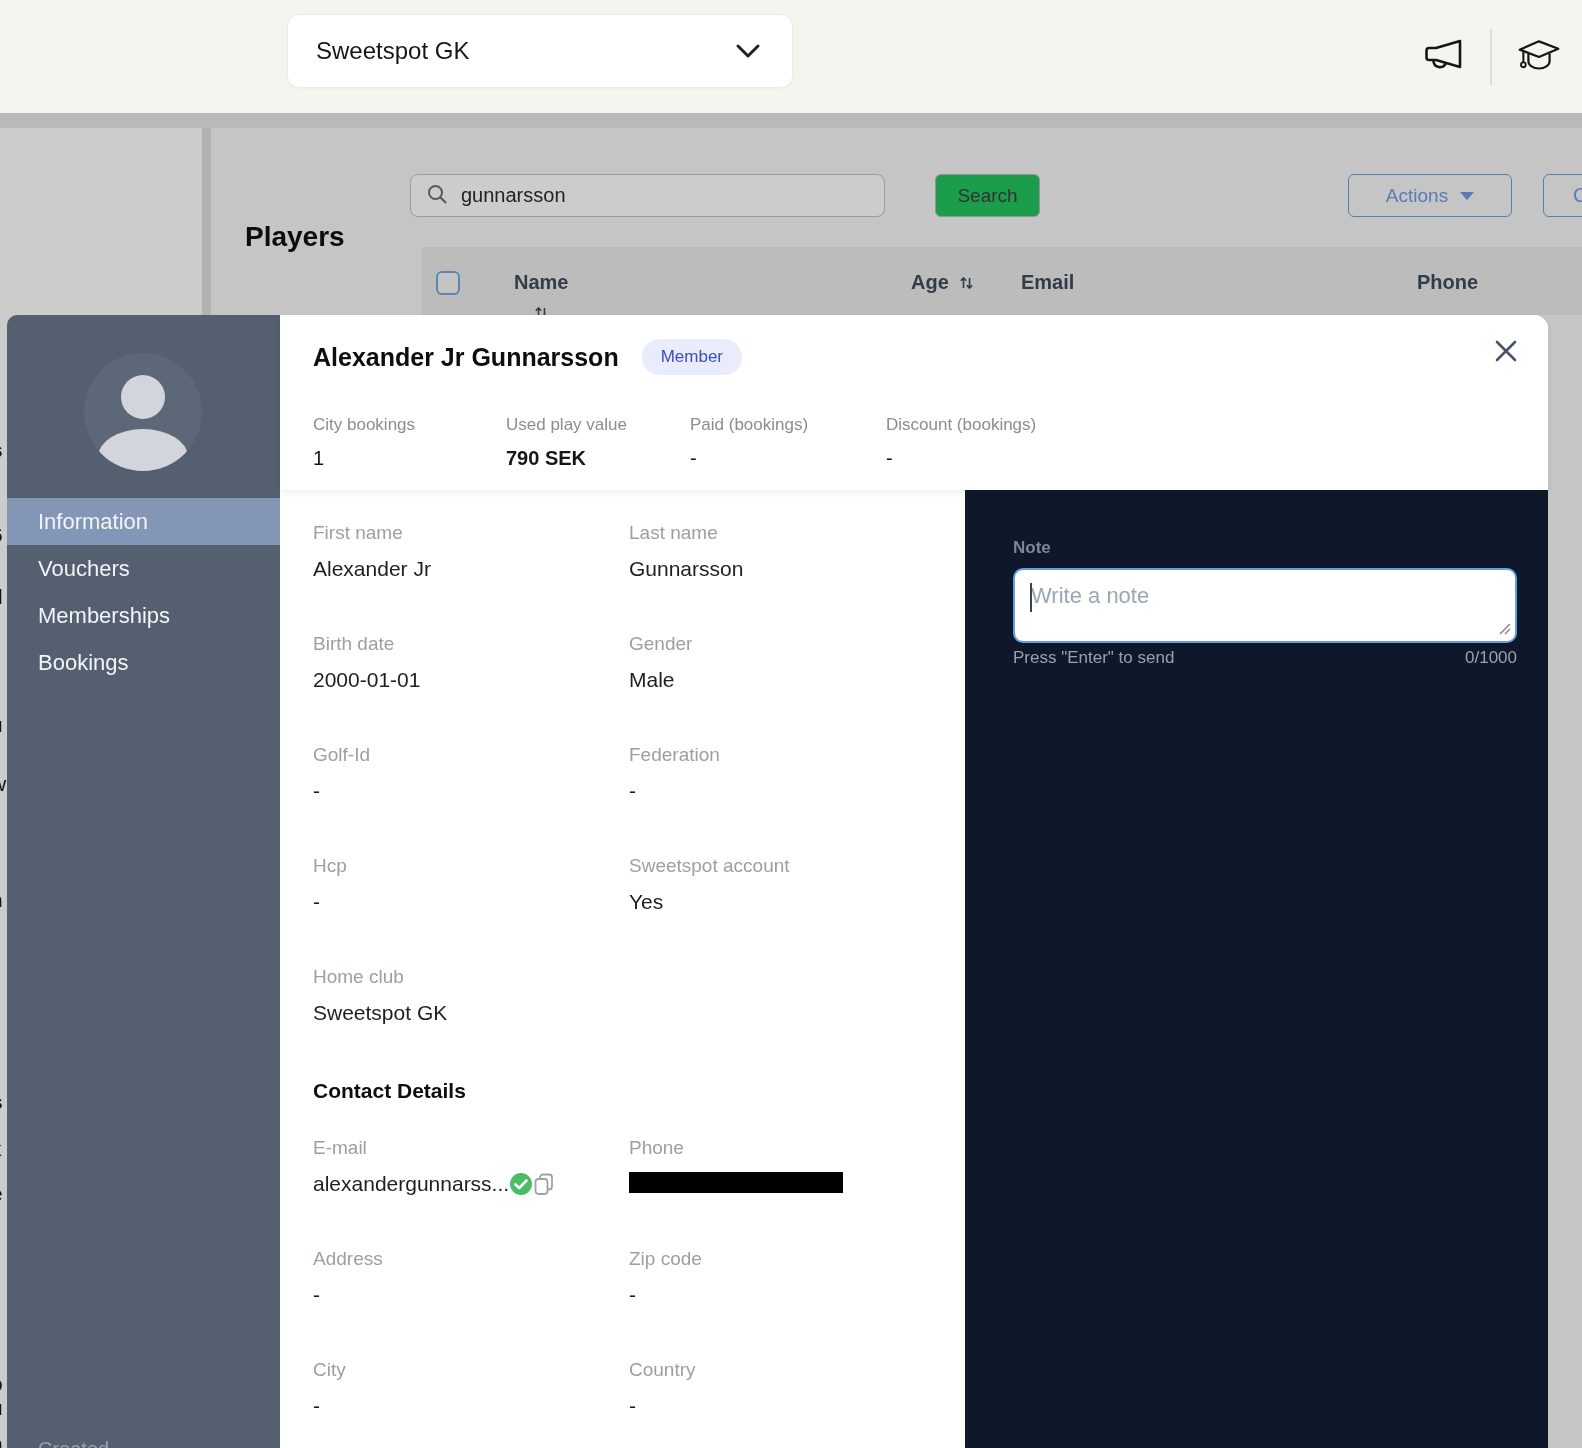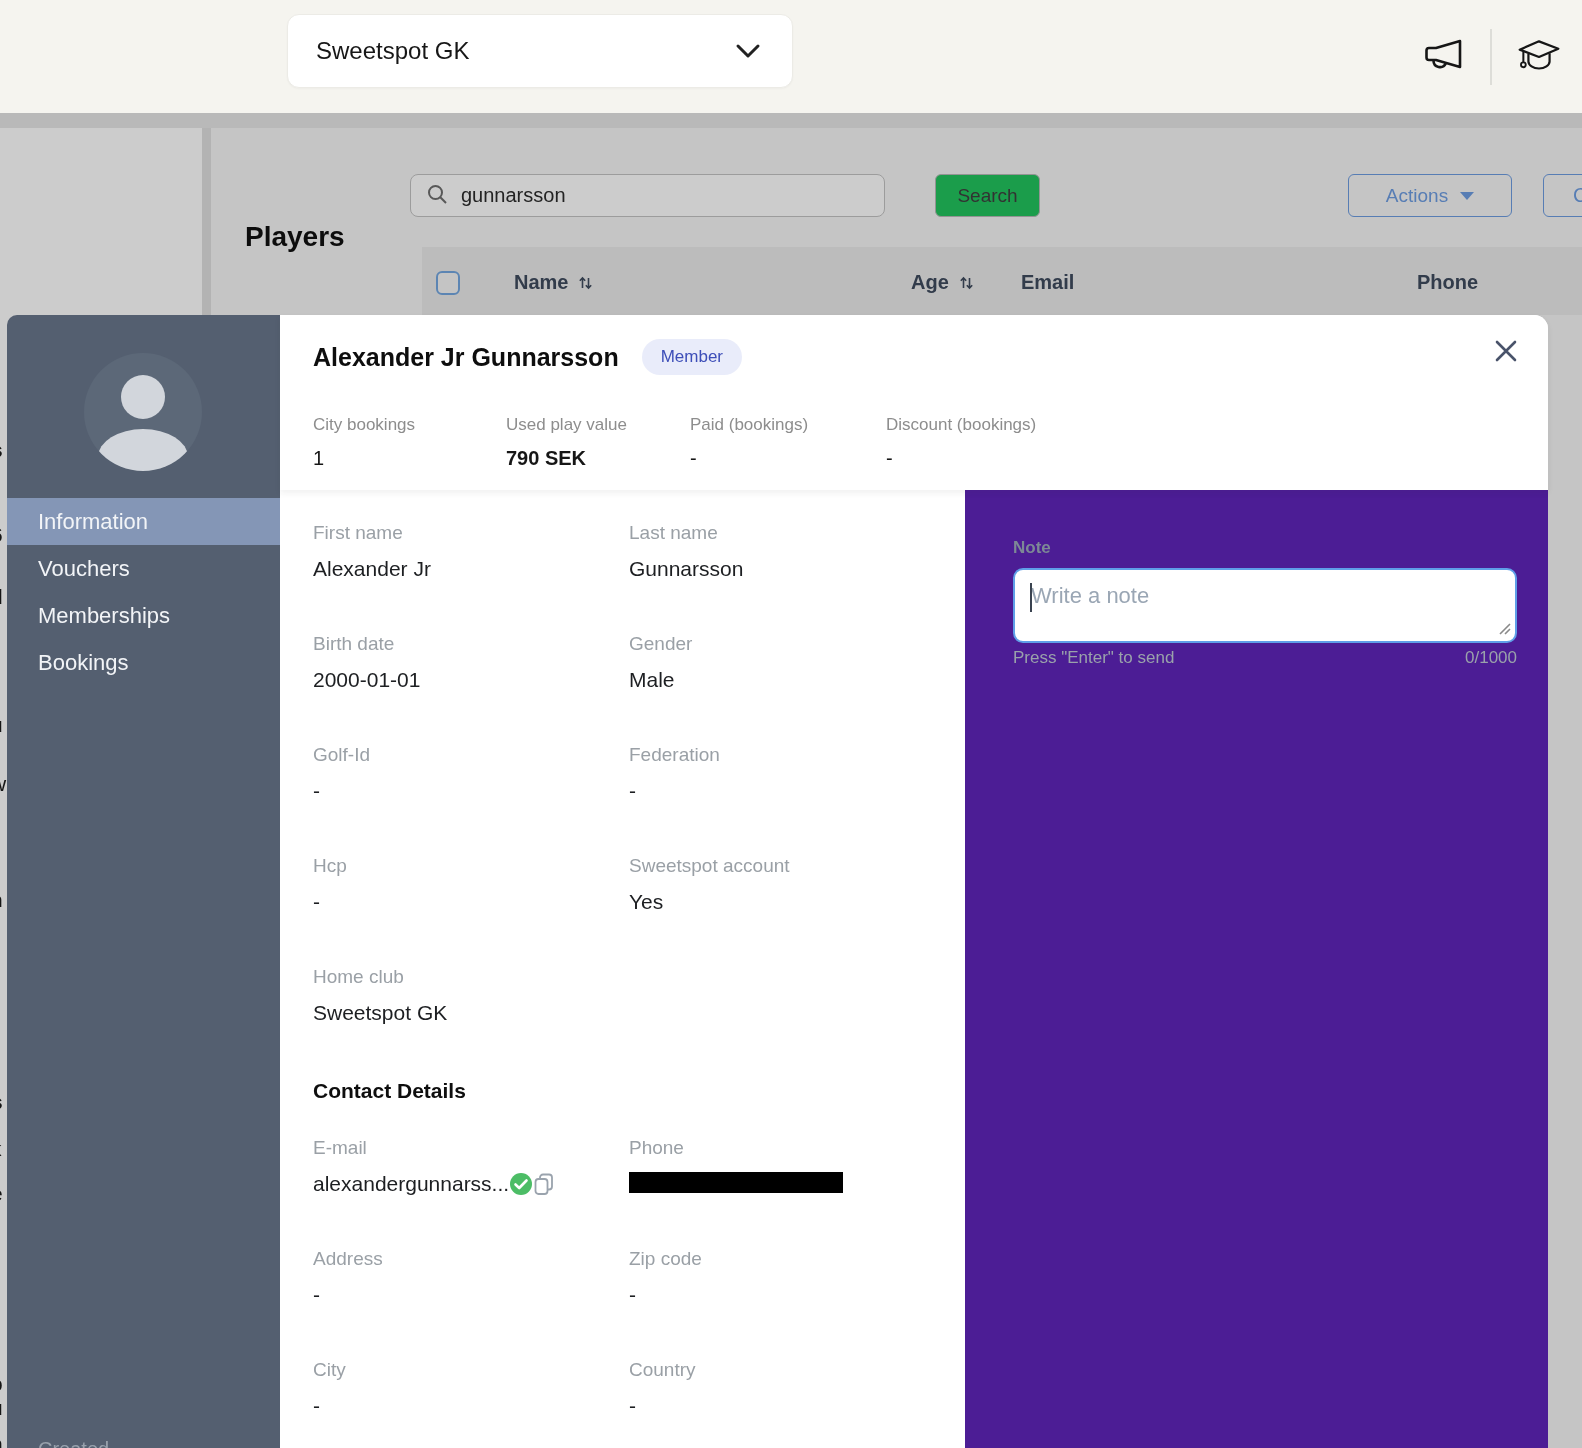--- a/index.html
+++ b/index.html
@@ -40,21 +40,21 @@
     font-family:"Liberation Sans","DejaVu Sans",sans-serif; }
   .btn { display:flex; align-items:center; justify-content:center; border-radius:6px; cursor:pointer; font-size:19px; }
   .search-btn { position:absolute; left:724px; top:46px; width:105px; height:43px; background:#22c55e; border:1px solid #b9b9b9; color:#3f3f3f; }
   .actions-btn { position:absolute; left:1137px; top:46px; width:164px; height:43px; background:transparent; border:1px solid var(--accent-blue,#6d9de2); color:var(--accent-blue,#6d9de2); gap:12px; }
   .caret-down { width:0; height:0; border-left:7px solid transparent; border-right:7px solid transparent; border-top:8px solid var(--accent-blue,#6d9de2); }
   .create-btn { position:absolute; left:1332px; top:46px; width:120px; height:43px; background:transparent; border:1px solid var(--accent-blue,#6d9de2); color:var(--accent-blue,#6d9de2); justify-content:flex-start; padding-left:29px; font-size:20px; }
 
   .table-head-band { position:absolute; left:211px; top:119px; width:1371px; height:68px; background:#ececec; }
   .th-checkbox { position:absolute; left:14px; top:24px; width:24px; height:24px; border:2px solid #74a7e0; border-radius:6px; background:rgba(255,255,255,.5); cursor:pointer; }
   .th { position:absolute; top:24px; font-size:20px; font-weight:700; color:#3f4b5e; display:flex; align-items:center; gap:10px; }
-  .th-name  { left:92px; cursor:pointer; }
+  .th-name  { left:92px; cursor:pointer;flex-direction:column; }
   .th-age   { left:489px; cursor:pointer; }
   .th-email { left:599px; }
   .th-phone { left:995px; }
 
   
   .dim-overlay { position:absolute; left:0; top:113px; width:1582px; height:1335px; background:rgba(0,0,0,.20); z-index:50; }
 
   
   .edge-frags { position:absolute; left:0; top:0; width:7px; height:1448px; overflow:hidden; z-index:2; }
   .edge-frags span { position:absolute; left:-9px; width:20px; font-size:21px; color:#1c1c1c; }
@@ -70,21 +70,21 @@
   .avatar .body { position:absolute; left:14px; top:76px; width:90px; height:56px; border-radius:50%; background:#d2d6dc; }
   .side-nav { position:absolute; left:0; top:183px; width:100%; }
   .side-item { height:47px; line-height:47px; padding-left:31px; font-size:22px; color:#f2f4f7; cursor:pointer; }
   .side-item.selected { background:var(--sidebar-selected,#8496b6); }
   .side-footer { position:absolute; left:31px; top:1123px; font-size:20px; color:#98a1ac; }
 
   .drawer-content {
     position:absolute; left:273px; top:0; width:1268px; height:1133px;
     background:#fff; border-top-right-radius:14px;
   }
-  .notes-panel { position:absolute; left:685px; top:175px; width:583px; height:958px; background:#4c1d95; }
+  .notes-panel { position:absolute; left:685px; top:175px; width:583px; height:958px; background:#0f172a; }
   .drawer-header { position:absolute; left:0; top:0; width:1268px; height:175px; background:#fff; border-top-right-radius:14px; box-shadow:0 3px 6px rgba(40,40,40,.07); }
   .title-row { position:absolute; left:33px; top:24px; display:flex; align-items:center; gap:23px; }
   .player-name { font-size:25px; font-weight:700; color:#0e0e0e;text-align:center; }
   .member-badge { background:var(--badge-bg,#e9ecfa); color:var(--badge-text,#3d4eb8); font-size:17px; padding:8px 19px; border-radius:19px; }
   .close-x { position:absolute; right:22px; top:16px; width:40px; height:40px; display:flex; align-items:center; justify-content:center; cursor:pointer; }
 
   .stat { position:absolute; top:100px; }
   .stat .s-label { font-size:17px; color:#8d8d8d; margin-bottom:12px; }
   .stat .s-value { font-size:20px; color:#161616; }
   .stat .s-value.bold { font-weight:700; }

